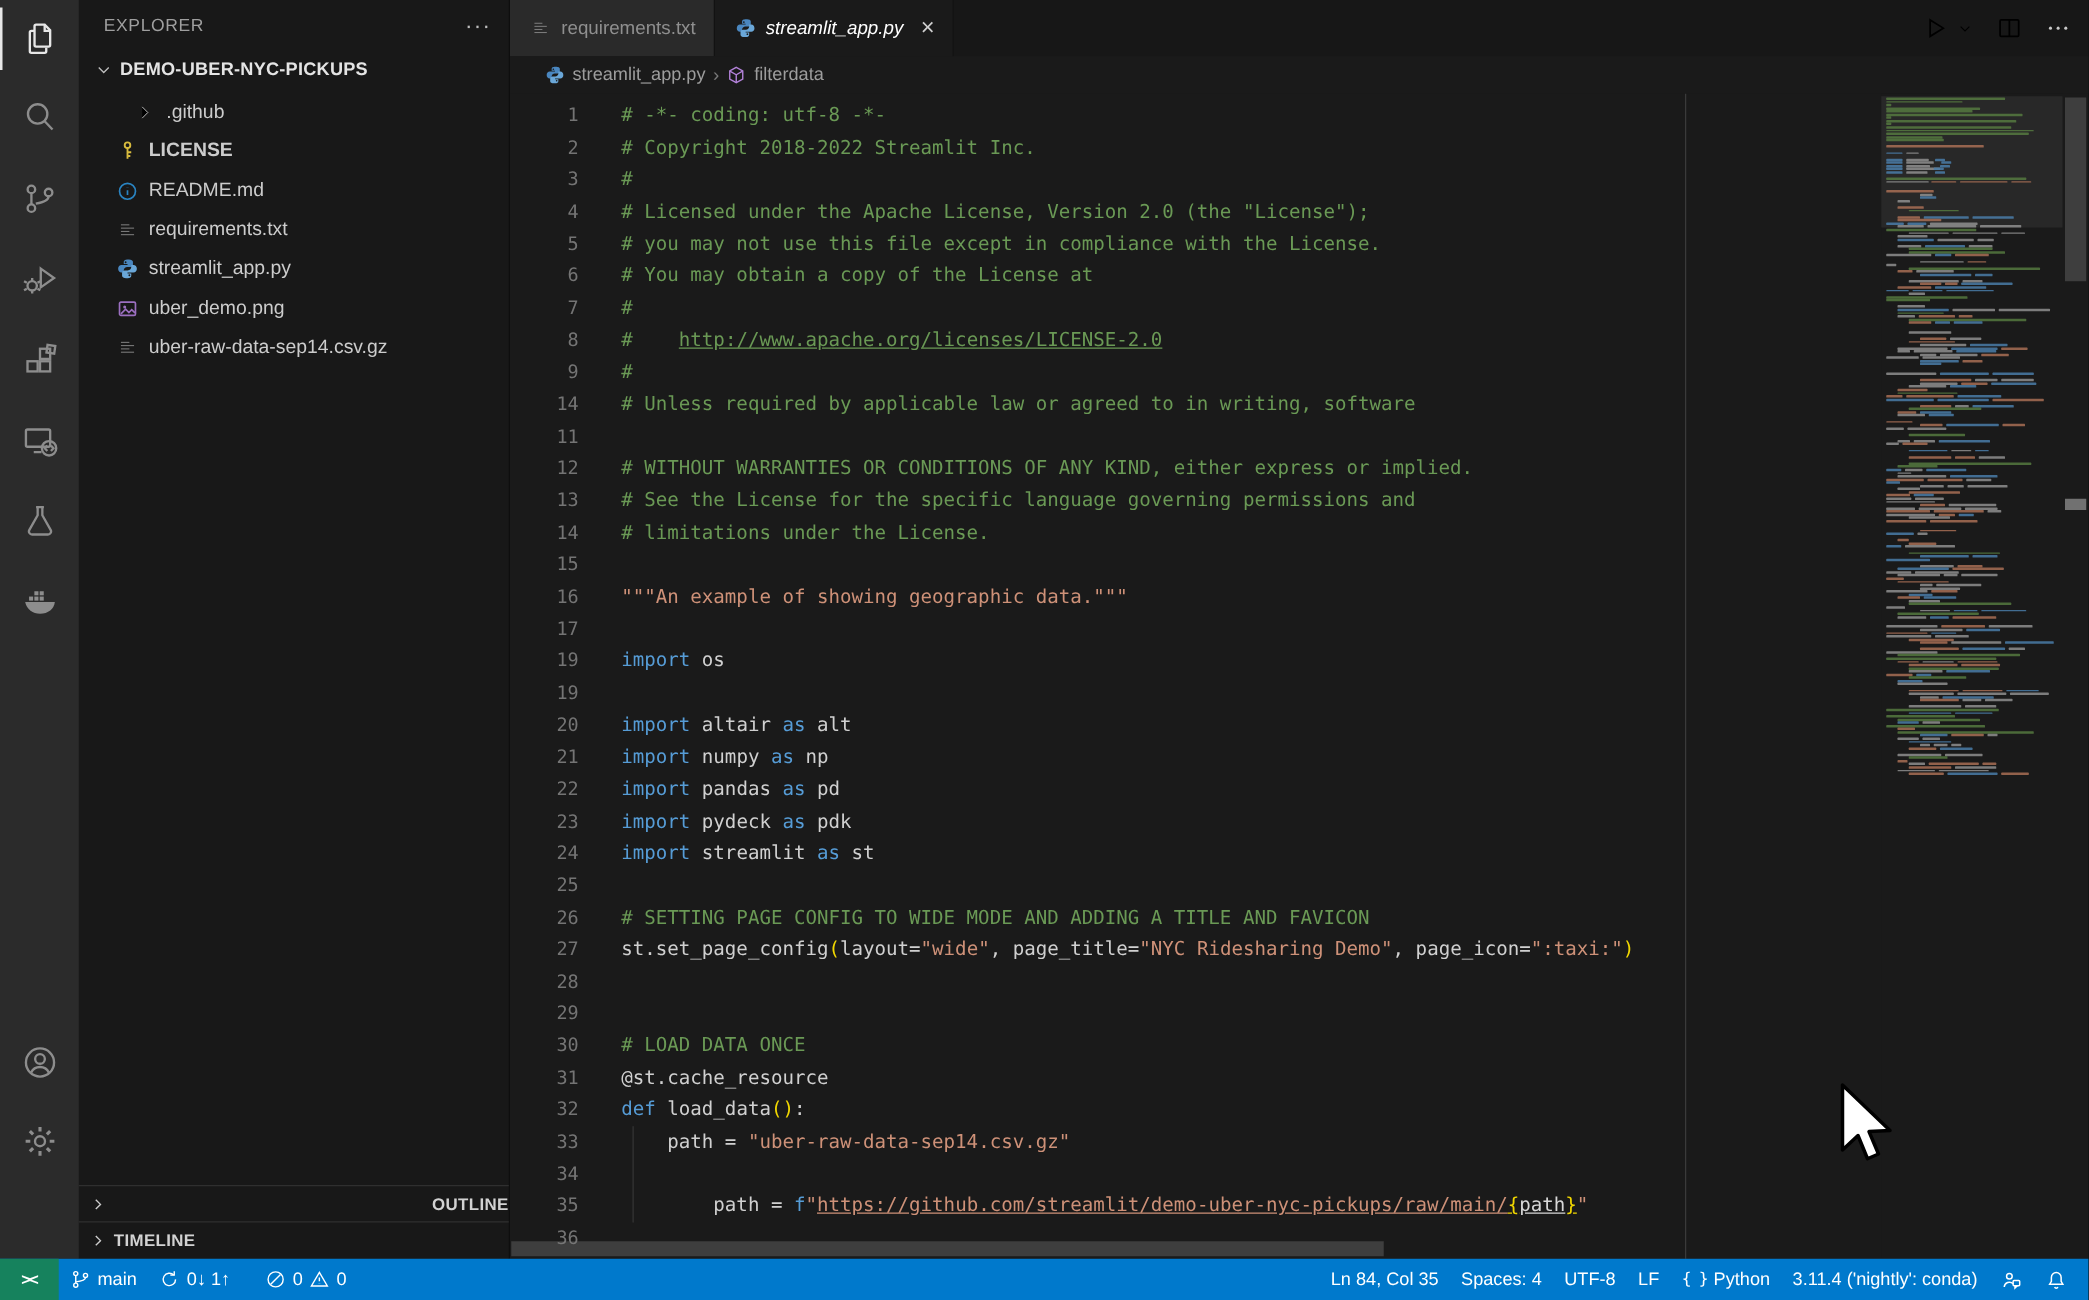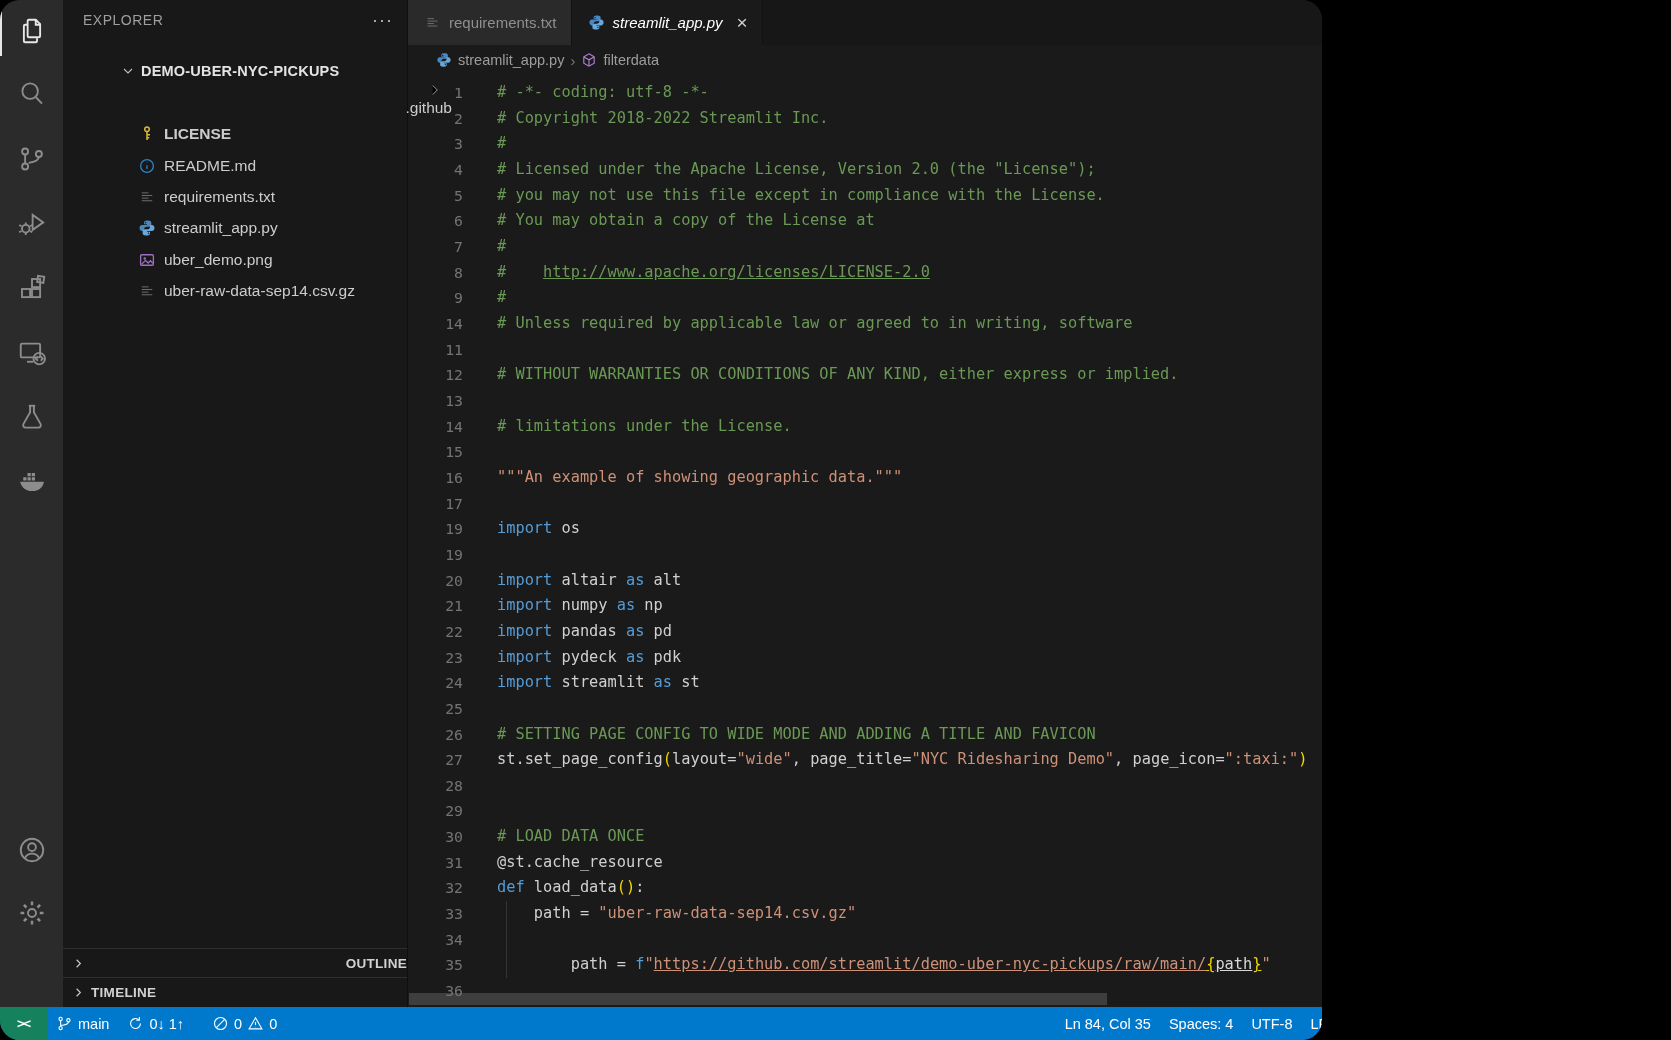--- a/index.html
+++ b/index.html
@@ -1,34 +1,34 @@
 <!DOCTYPE html>
 <html><head>
 <meta charset="utf-8">
 <style>
   * { margin:0; padding:0; box-sizing:border-box; }
   html,body { background:#000; }
   #app {
-    position:relative; width:1322px; height:1040px; overflow:hidden;
+    position:relative; width:1671px; height:1040px; overflow:hidden;
     background:#1a1a1a; font-family:"Liberation Sans", sans-serif;
-    -webkit-font-smoothing:antialiased; cursor:default;border-radius:20px;
+    -webkit-font-smoothing:antialiased; cursor:default;
   }
   
   #activitybar { position:absolute; left:0; top:0; width:63px; height:1007px; background:#2b2b2b; z-index:5; }
   .act-item { position:absolute; left:0; width:63px; height:62px; display:flex; align-items:center; justify-content:center; }
   .act-item svg { width:30px; height:30px; stroke:#8d8d8d; fill:none; stroke-width:1.5; }
   .act-item.active svg { stroke:#e7e7e7; }
   .act-item.active::before { content:""; position:absolute; left:0; top:6px; bottom:6px; width:2px; background:#e7e7e7; }
   .act-item.solid svg { fill:#8d8d8d; stroke:none; }
   
   #sidebar { position:absolute; left:63px; top:0; width:345px; height:1007px; background:#181818; z-index:4; border-right:1px solid #0e0e0e; }
   #sidebar-header { position:absolute; left:0; top:0; width:100%; height:40px; display:flex; align-items:center; padding:0 14px 0 20px; }
   #sidebar-title { color:#9f9f9f; font-size:14px; letter-spacing:0.5px; flex:1; }
   #sidebar-actions { color:#bdbdbd; font-size:18px; letter-spacing:1px; line-height:10px; }
-  .tree-row { position:absolute; left:0; width:100%; height:31px; display:flex; align-items:flex-end; color:#cccccc; font-size:15.5px;margin-left:45px; }
+  .tree-row { position:absolute; left:0; width:100%; height:31px; display:flex; align-items:flex-start; color:#cccccc; font-size:15.5px; }
   .tree-root { font-weight:bold; color:#e4e4e4; font-size:14.5px; letter-spacing:0.2px; }
   .tw-chev { width:16px; height:16px; margin-right:5px; flex:0 0 auto; }
   .tw-chev svg { width:16px; height:16px; stroke:#bdbdbd; fill:none; stroke-width:1.6; }
   .tree-icon { width:18px; height:18px; margin-right:8px; flex:0 0 auto; display:flex; align-items:center; justify-content:center; }
   .bottom-panel { position:absolute; left:0; width:100%; height:29px; border-top:1px solid #2f2f2f; display:flex; align-items:center; padding-left:8px; color:#d2d2d2; font-size:13.5px; font-weight:bold; letter-spacing:0.3px; }
   .bottom-panel svg { width:15px; height:15px; stroke:#cccccc; fill:none; stroke-width:1.8; margin-right:5px; }
   
   #main { position:absolute; left:408px; top:0; width:1263px; height:1007px; background:#1a1a1a; }
   #tabbar { position:absolute; left:0; top:0; width:100%; height:45px; background:#171717; display:flex; }
   .tab { height:45px; display:flex; align-items:center; padding:0 14px 0 16px; font-size:15px; border-right:1px solid #121212; }
@@ -159,21 +159,21 @@
       <span id="sidebar-title">EXPLORER</span>
       <span id="sidebar-actions">···</span>
     </div>
     <div id="tree">
         <div class="tree-row tree-root" style="top: 48px; padding-left: 12px;">
           <span class="tw-chev"><svg viewBox="0 0 24 24">
               <path d="M6 9l6 6 6-6"></path>
             </svg></span>
           <span>DEMO-UBER-NYC-PICKUPS</span>
         </div>
-        <div class="tree-row" style="top: 81px; padding-left: 30px; flex-direction: column;">
+        <div class="tree-row" style="top: 81px; padding-left: 44px;">
           <span class="tree-icon">
             <svg viewBox="0 0 24 24" style="width: 18px; height: 18px; stroke: rgb(197, 197, 197);">
               <path d="M9 6l6 6-6 6"></path>
             </svg>
           </span>
           <span>.github</span>
         </div>
         <div class="tree-row" style="top: 112.3px; padding-left: 30px; font-weight: bold;">
           <span class="tree-icon">
             <svg viewBox="0 0 24 24" style="width: 18px; height: 18px;">
@@ -324,21 +324,21 @@
           <div class="cl" style="top: 56.32px;"><span class="num">3</span><span class="src"><span class="tk-c">#</span></span></div>
           <div class="cl" style="top: 81.98px;"><span class="num">4</span><span class="src"><span class="tk-c"># Licensed under the Apache License, Version 2.0 (the "License");</span></span></div>
           <div class="cl" style="top: 107.64px;"><span class="num">5</span><span class="src"><span class="tk-c"># you may not use this file except in compliance with the License.</span></span></div>
           <div class="cl" style="top: 133.3px;"><span class="num">6</span><span class="src"><span class="tk-c"># You may obtain a copy of the License at</span></span></div>
           <div class="cl" style="top: 158.96px;"><span class="num">7</span><span class="src"><span class="tk-c">#</span></span></div>
           <div class="cl" style="top: 184.62px;"><span class="num">8</span><span class="src"><span class="tk-c">#    </span><span class="tk-cu">http://www.apache.org/licenses/LICENSE-2.0</span></span></div>
           <div class="cl" style="top: 210.28px;"><span class="num">9</span><span class="src"><span class="tk-c">#</span></span></div>
           <div class="cl" style="top: 235.94px;"><span class="num">14</span><span class="src"><span class="tk-c"># Unless required by applicable law or agreed to in writing, software</span></span></div>
           <div class="cl" style="top: 261.6px;"><span class="num">11</span></div>
           <div class="cl" style="top: 287.26px;"><span class="num">12</span><span class="src"><span class="tk-c"># WITHOUT WARRANTIES OR CONDITIONS OF ANY KIND, either express or implied.</span></span></div>
-          <div class="cl" style="top: 312.92px;"><span class="num">13</span></div>
+          <div class="cl" style="top: 312.92px;"><span class="num">13</span><span class="src"><span class="tk-c"># See the License for the specific language governing permissions and</span></span></div>
           <div class="cl" style="top: 338.58px;"><span class="num">14</span><span class="src"><span class="tk-c"># limitations under the License.</span></span></div>
           <div class="cl" style="top: 364.24px;"><span class="num">15</span><span class="src"></span></div>
           <div class="cl" style="top: 389.9px;"><span class="num">16</span><span class="src"><span class="tk-s">"""An example of showing geographic data."""</span></span></div>
           <div class="cl" style="top: 415.56px;"><span class="num">17</span><span class="src"></span></div>
           <div class="cl" style="top: 441.22px;"><span class="num">19</span><span class="src"><span class="tk-k">import</span><span class="tk-p"> os</span></span></div>
           <div class="cl" style="top: 466.88px;"><span class="num">19</span><span class="src"></span></div>
           <div class="cl" style="top: 492.54px;"><span class="num">20</span><span class="src"><span class="tk-k">import</span><span class="tk-p"> altair </span><span class="tk-k">as</span><span class="tk-p"> alt</span></span></div>
           <div class="cl" style="top: 518.2px;"><span class="num">21</span><span class="src"><span class="tk-k">import</span><span class="tk-p"> numpy </span><span class="tk-k">as</span><span class="tk-p"> np</span></span></div>
           <div class="cl" style="top: 543.86px;"><span class="num">22</span><span class="src"><span class="tk-k">import</span><span class="tk-p"> pandas </span><span class="tk-k">as</span><span class="tk-p"> pd</span></span></div>
           <div class="cl" style="top: 569.52px;"><span class="num">23</span><span class="src"><span class="tk-k">import</span><span class="tk-p"> pydeck </span><span class="tk-k">as</span><span class="tk-p"> pdk</span></span></div>

